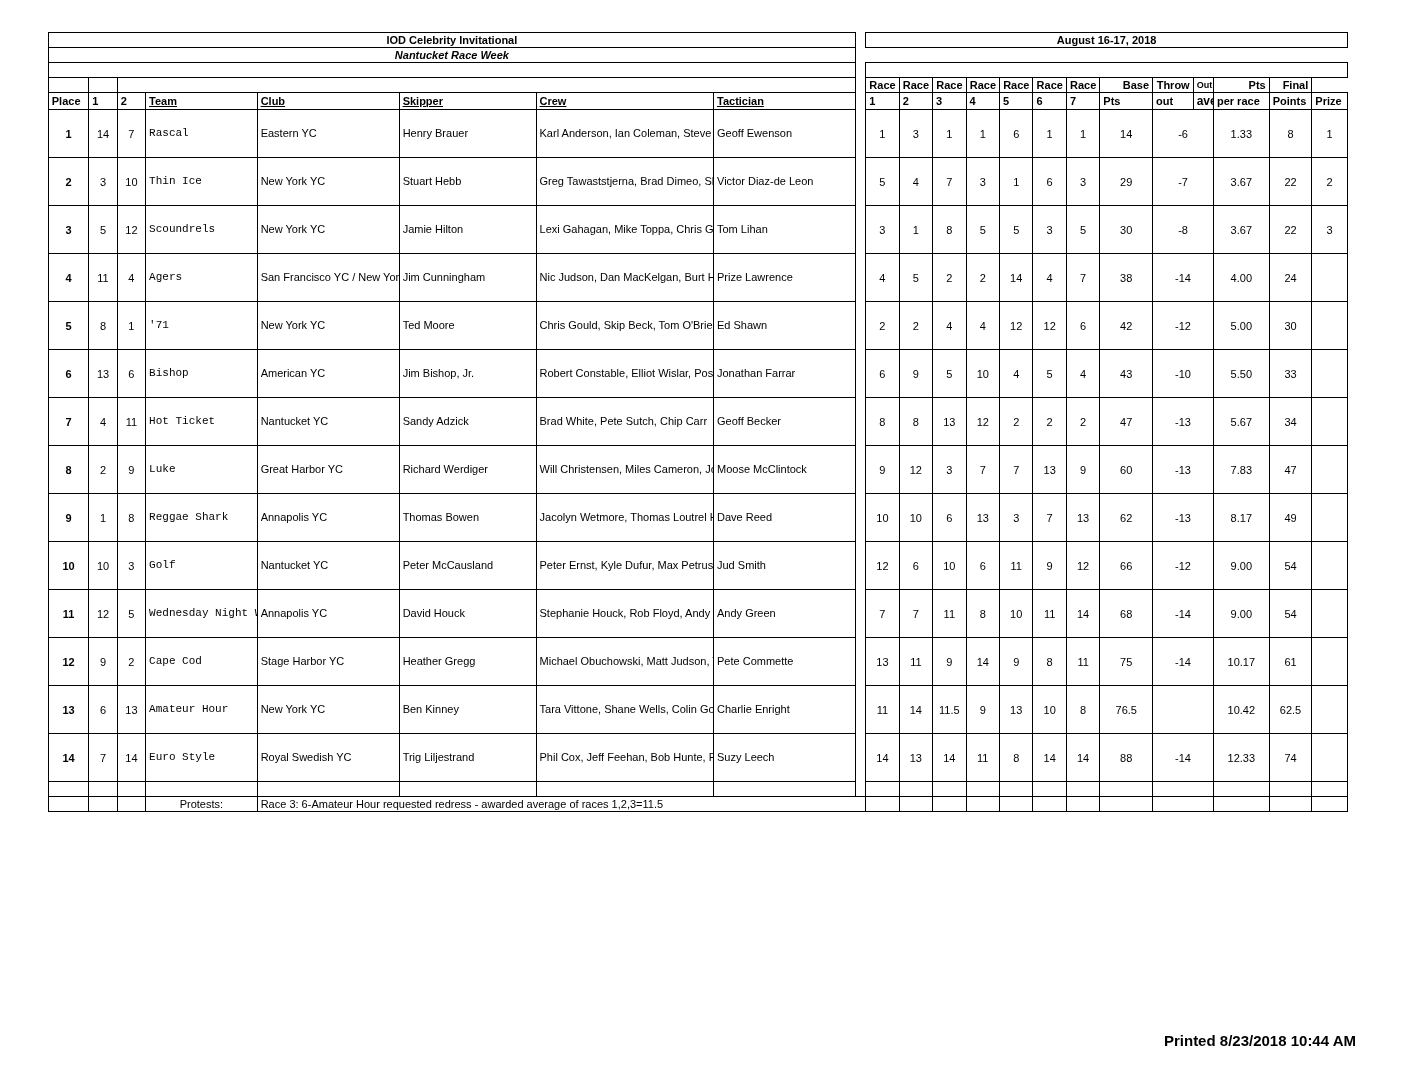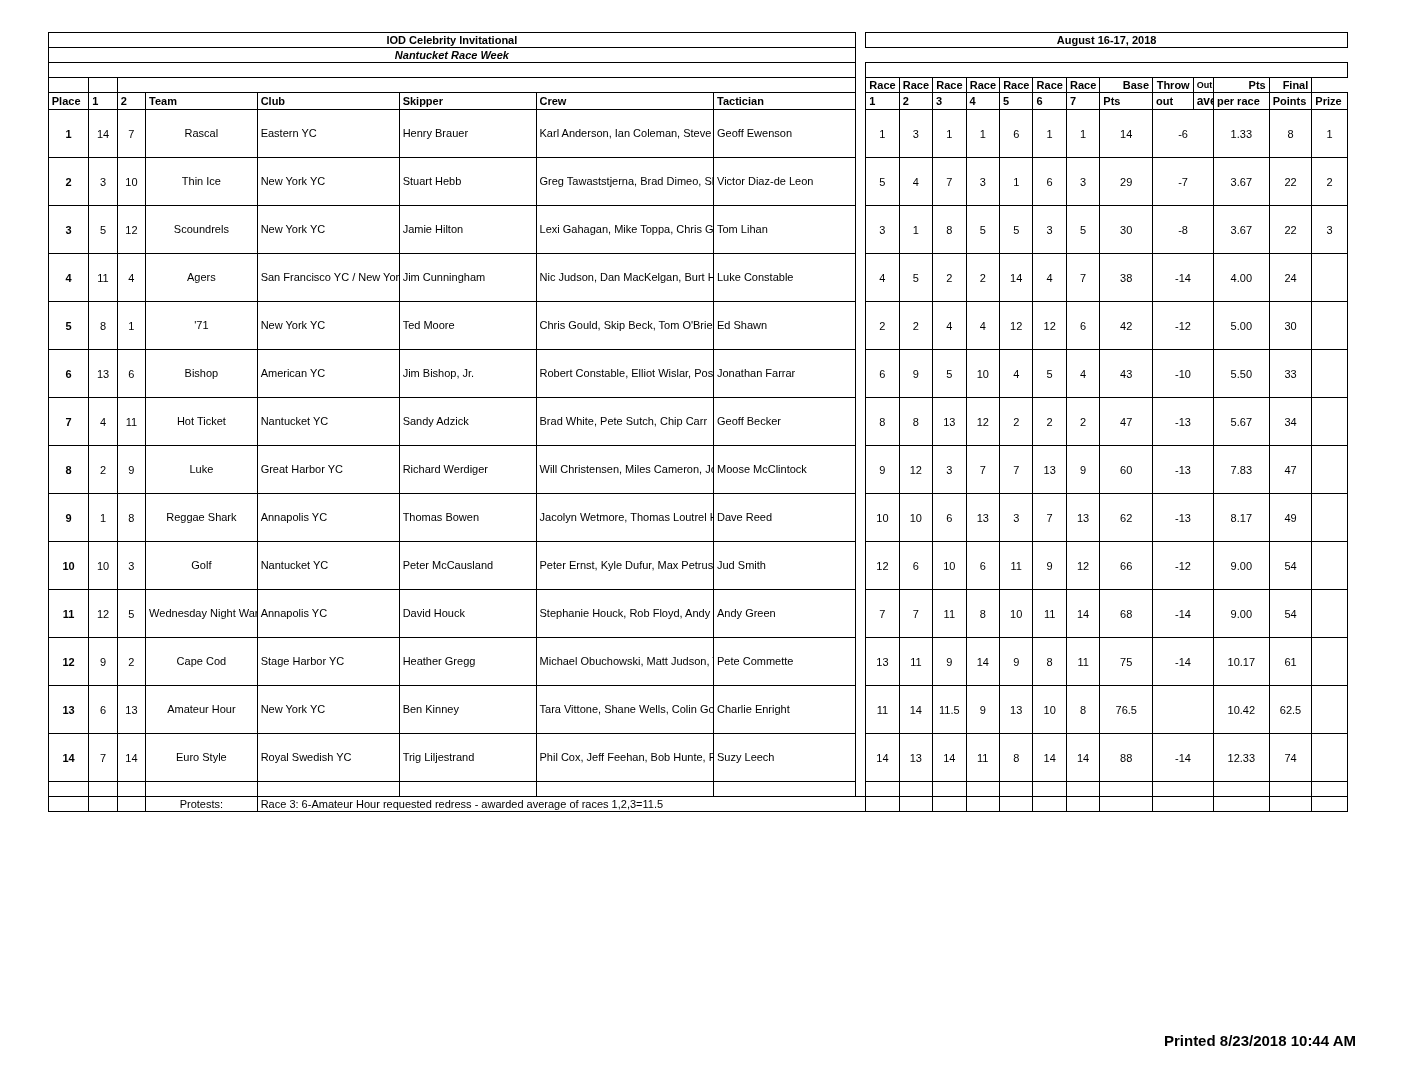--- a/index.html
+++ b/index.html
@@ -63,33 +63,34 @@
   }
   .hdr-under {
     font-size: 10px;
     font-weight: bold;
     border-bottom: 1px solid #000 !important;
   }
   .hdr-left {
     font-size: 10px;
     font-weight: bold;
     text-align: left;
+    text-decoration: underline;
   }
   .nb-all { border: none !important; }
   .nb-bottom { border-bottom: none !important; }
   .nb-left { border-left: none !important; }
   .nb-right { border-right: none !important; }
 
   .row-data td {
     height: 45px;
     font-size: 11.5px;
   }
   .place { font-size: 13px; font-weight: bold; text-align: center; }
   .daycol { font-size: 12px; text-align: center; }
-  .team { font-size: 12px; text-align: center; padding-left: 5px; }
+  .team { font-size: 12px; text-align: left; padding-left: 5px; font-family: Liberation Mono, monospace; }
   .club { font-size: 12px; text-align: left; padding-left: 5px; }
   .skipper { font-size: 12px; text-align: left; padding-left: 5px; }
   .crew { font-size: 10.5px; text-align: left; padding-left: 5px; white-space: normal; line-height: 1.25; }
   .tactician { font-size: 11.5px; text-align: left; padding-left: 5px; }
   .race { font-size: 12px; text-align: center; }
   .pts { font-size: 12px; text-align: center; }
   .wrap { white-space: normal; line-height: 1.25; }
 
   .protest-label { font-size: 10px; text-align: center; padding-left: 5px; }
   .protest-text { font-size: 10px; text-align: left; padding-left: 4px; }
@@ -285,21 +286,21 @@
 
   <tr class="row-data">
     <td class="nb-all"></td>
     <td class="place">4</td>
     <td class="daycol">11</td>
     <td class="daycol">4</td>
     <td class="team wrap">Agers</td>
     <td class="club wrap">San Francisco YC / New York YC</td>
     <td class="skipper wrap">Jim Cunningham</td>
     <td class="crew">Nic Judson, Dan MacKelgan, Burt Hurlock</td>
-    <td class="tactician wrap">Luke Constable</td>
+    <td class="tactician wrap">Prize Lawrence</td>
     <td class="nb-all"></td>
     <td class="race">4</td>
     <td class="race">5</td>
     <td class="race">2</td>
     <td class="race">2</td>
     <td class="race">14</td>
     <td class="race">4</td>
     <td class="race">7</td>
     <td class="pts">38</td>
     <td class="pts" colspan="2">-14</td>

